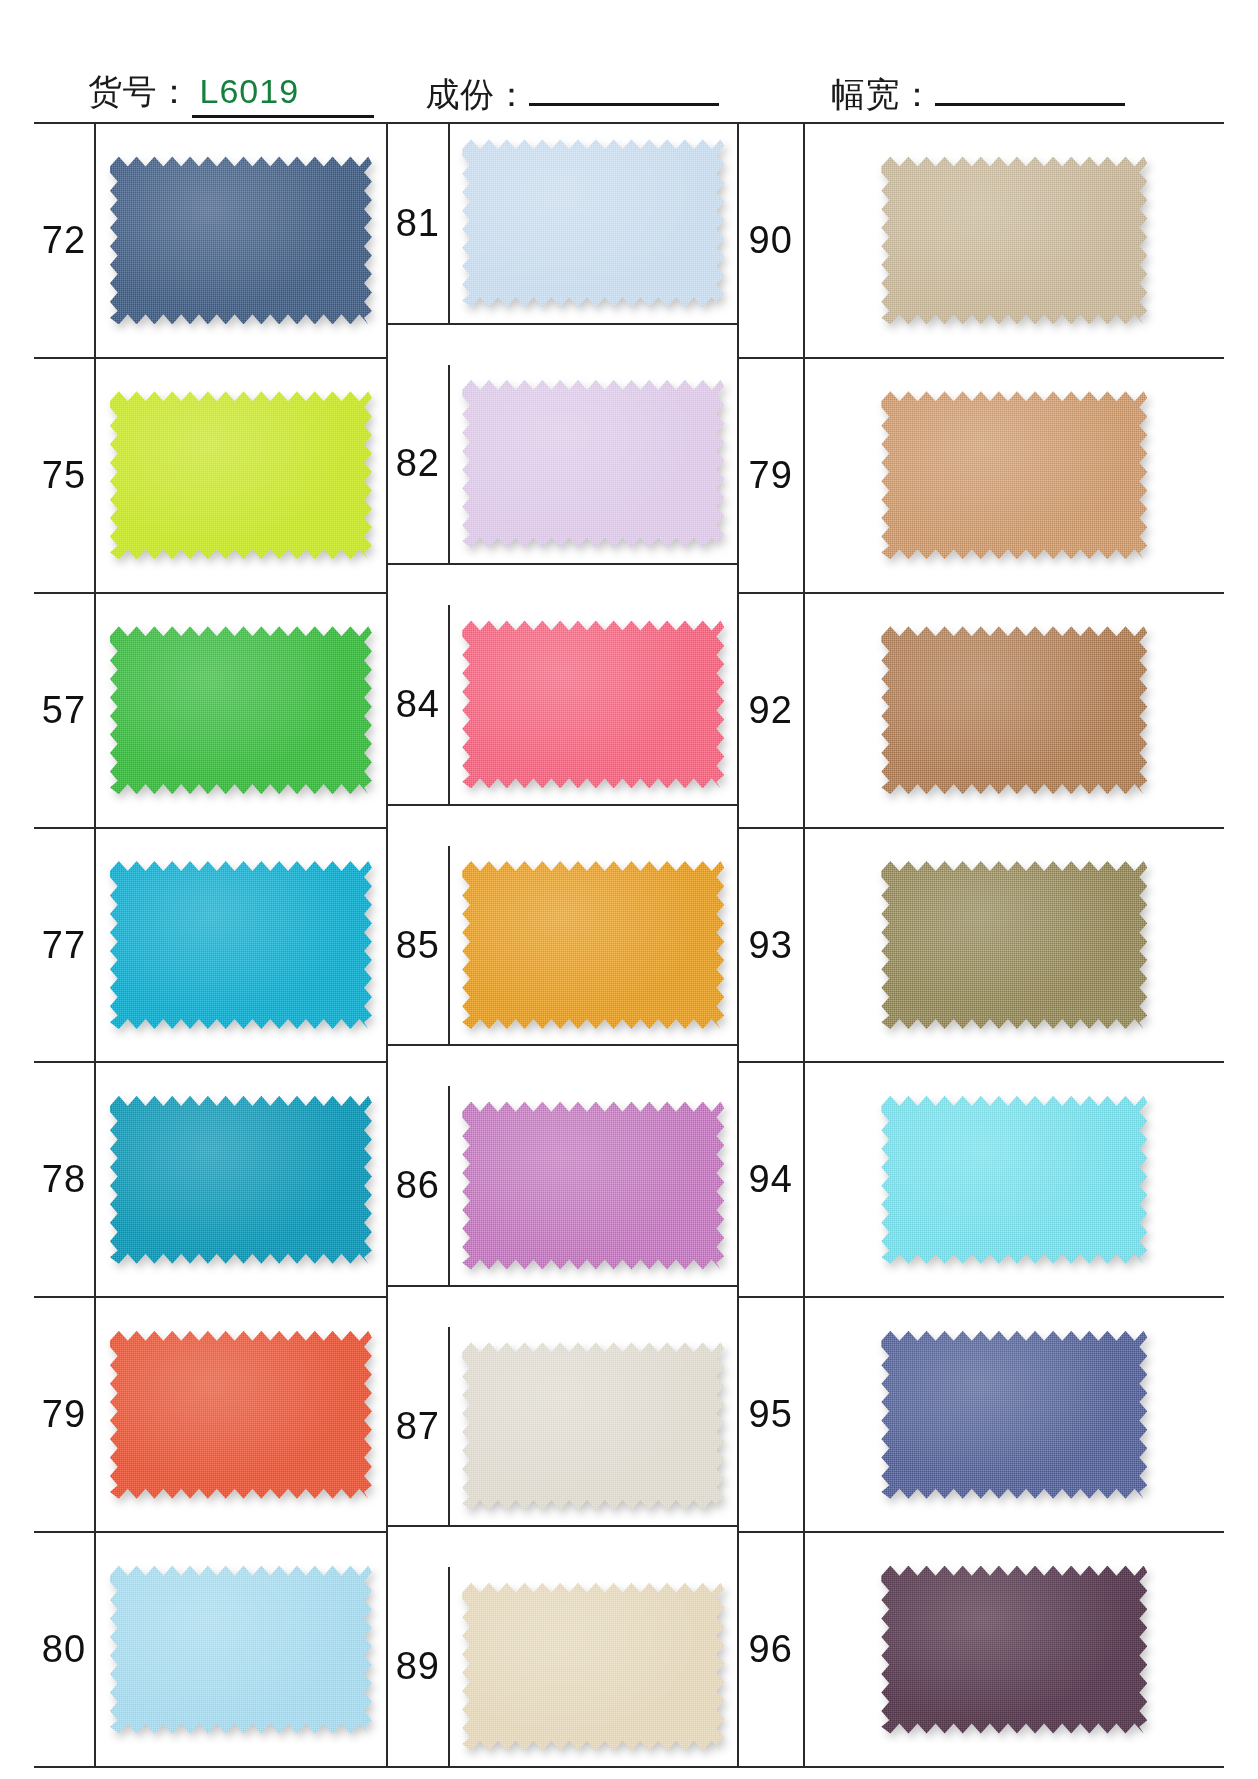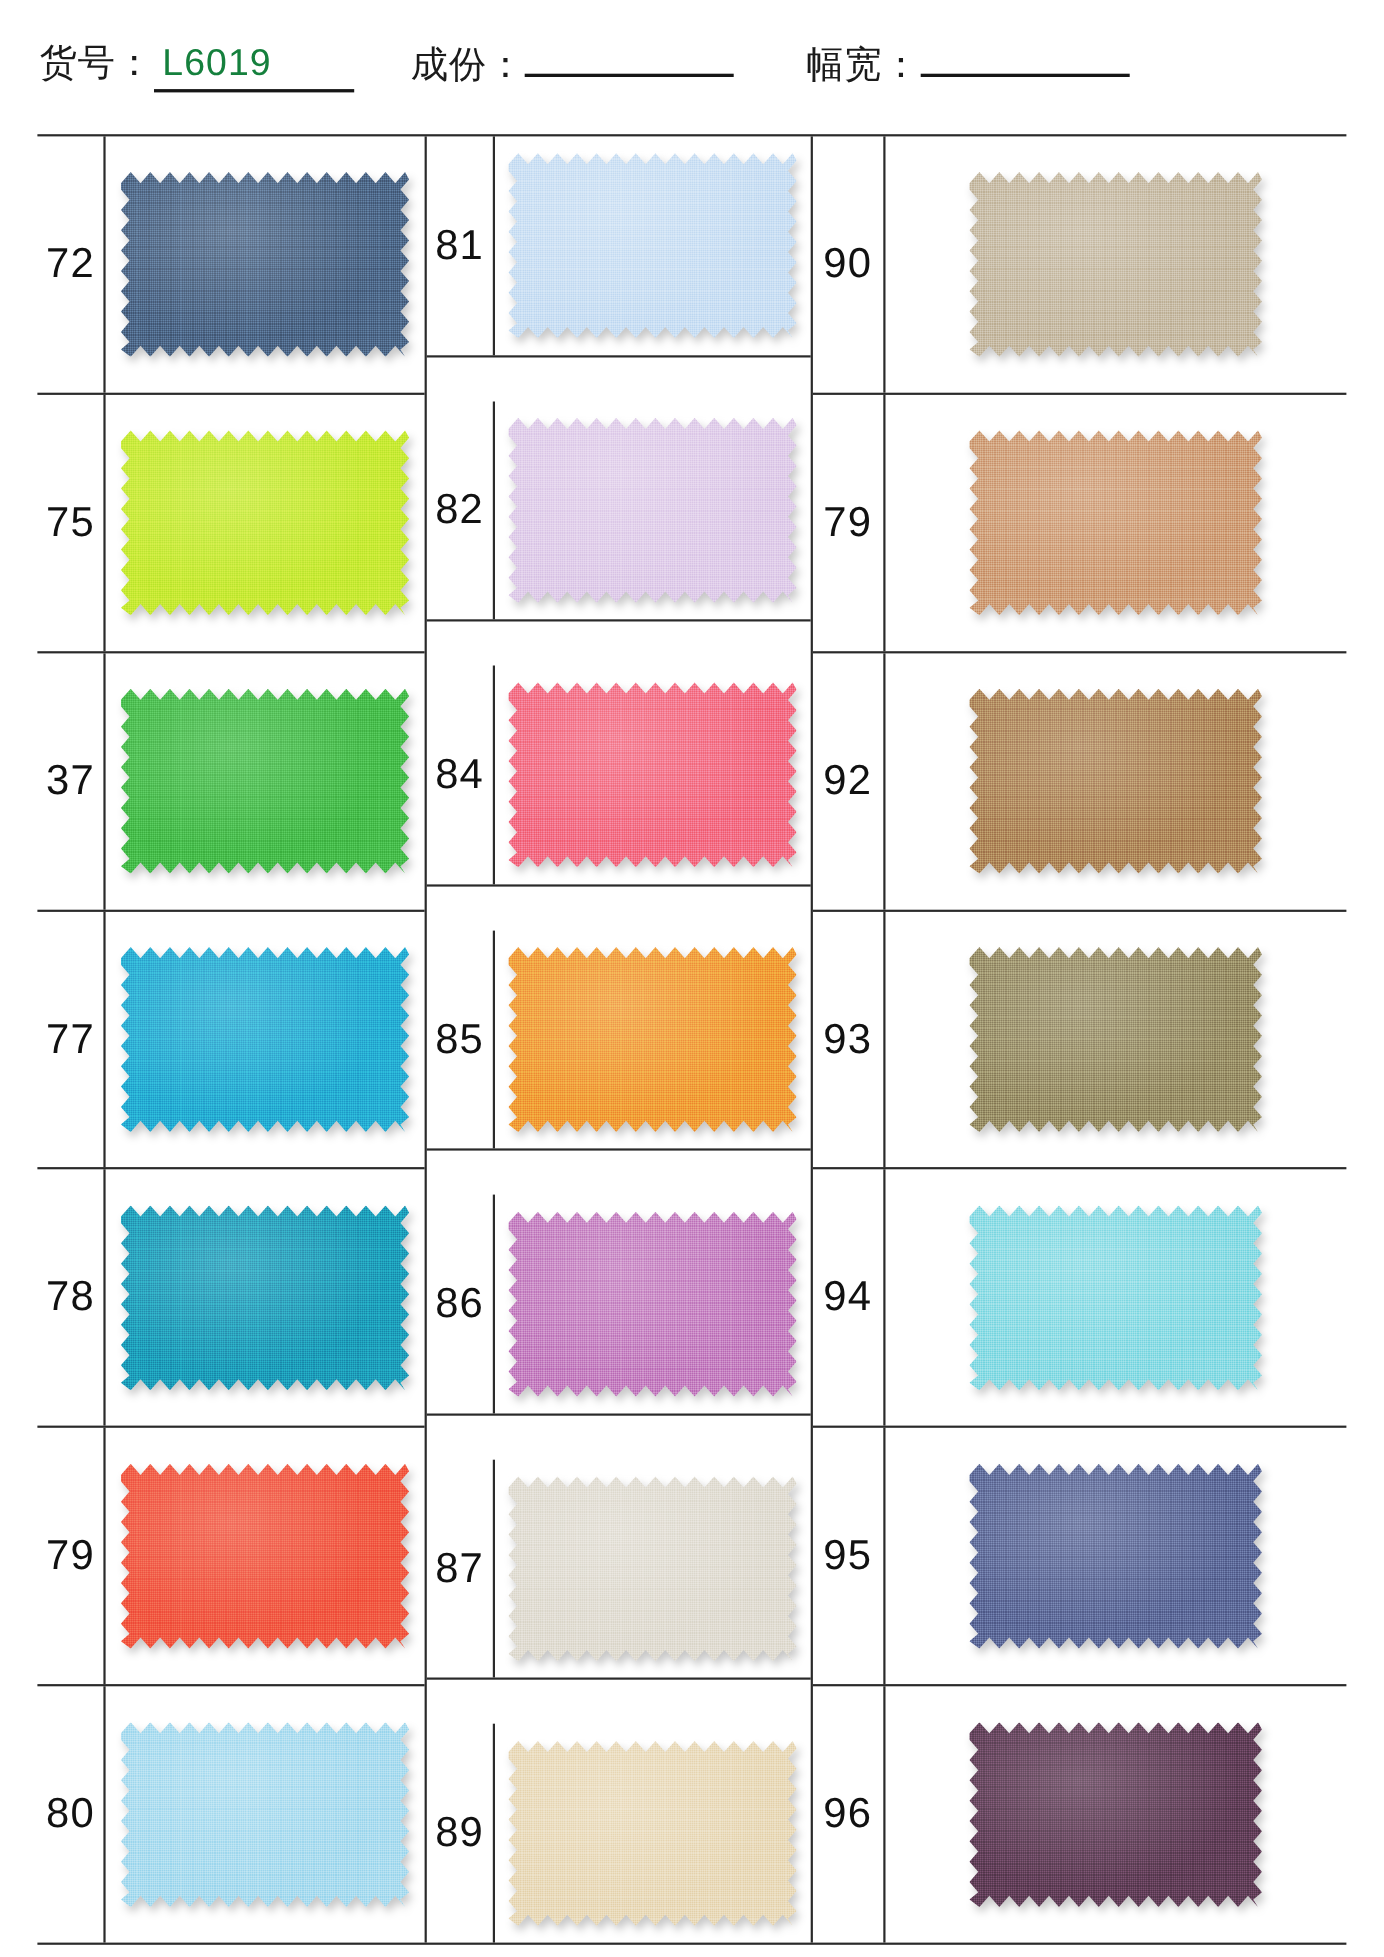--- a/index.html
+++ b/index.html
@@ -16,22 +16,22 @@
   }
 
   
   .header {
     position: absolute;
     top: 0;
     left: 0;
     width: 1258px;
     height: 118px;
     display: flex;
-    align-items: center;
-    padding-left: 36px;
+    align-items: flex-end;
+    padding-left: 88px;
     box-sizing: border-box;
   }
   .field {
     display: flex;
     align-items: baseline;
     white-space: nowrap;
   }
   .field-label {
     font-size: 34px;
     color: #1b1b1b;
@@ -43,21 +43,21 @@
     color: #15803d;
     font-family: "Liberation Sans", sans-serif;
     border-bottom: 3px solid #161616;
     min-width: 168px;
     display: inline-block;
     text-align: left;
     padding: 0 6px 4px 8px;
     letter-spacing: 1px;
   }
   .field.composition { margin-left: 52px; }
-  .field.width { margin-left: 66px; }
+  .field.width { margin-left: 112px; }
   .field.composition .field-value,
   .field.width .field-value { min-width: 176px; }
 
   
   .grid {
     position: absolute;
     top: 122px;
     left: 34px;
     width: 1190px;
     height: 1646px;
@@ -212,21 +212,21 @@
       <div class="cell">
         <div class="cell-number">75</div>
         <div class="swatch-area">
           <div class="swatch">
             <div class="swatch-inner" style="background-color: rgb(194, 232, 49);"></div>
             <div class="swatch-sheen"></div>
           </div>
         </div>
       </div>
       <div class="cell">
-        <div class="cell-number">37</div>
+        <div class="cell-number">57</div>
         <div class="swatch-area">
           <div class="swatch">
             <div class="swatch-inner" style="background-color: rgb(67, 184, 72);"></div>
             <div class="swatch-sheen"></div>
           </div>
         </div>
       </div>
       <div class="cell">
         <div class="cell-number">77</div>
         <div class="swatch-area">

